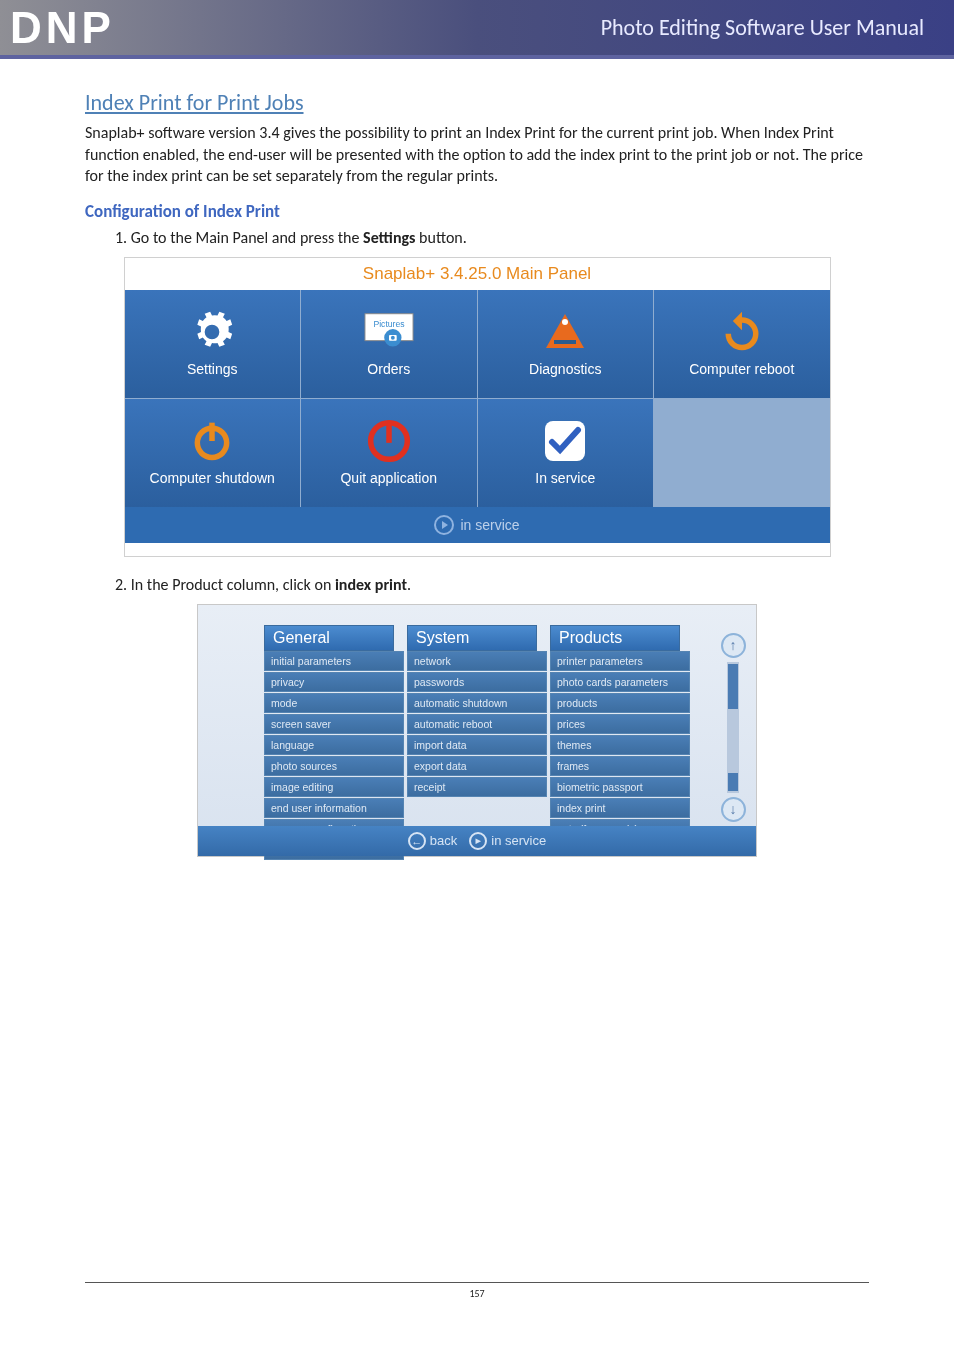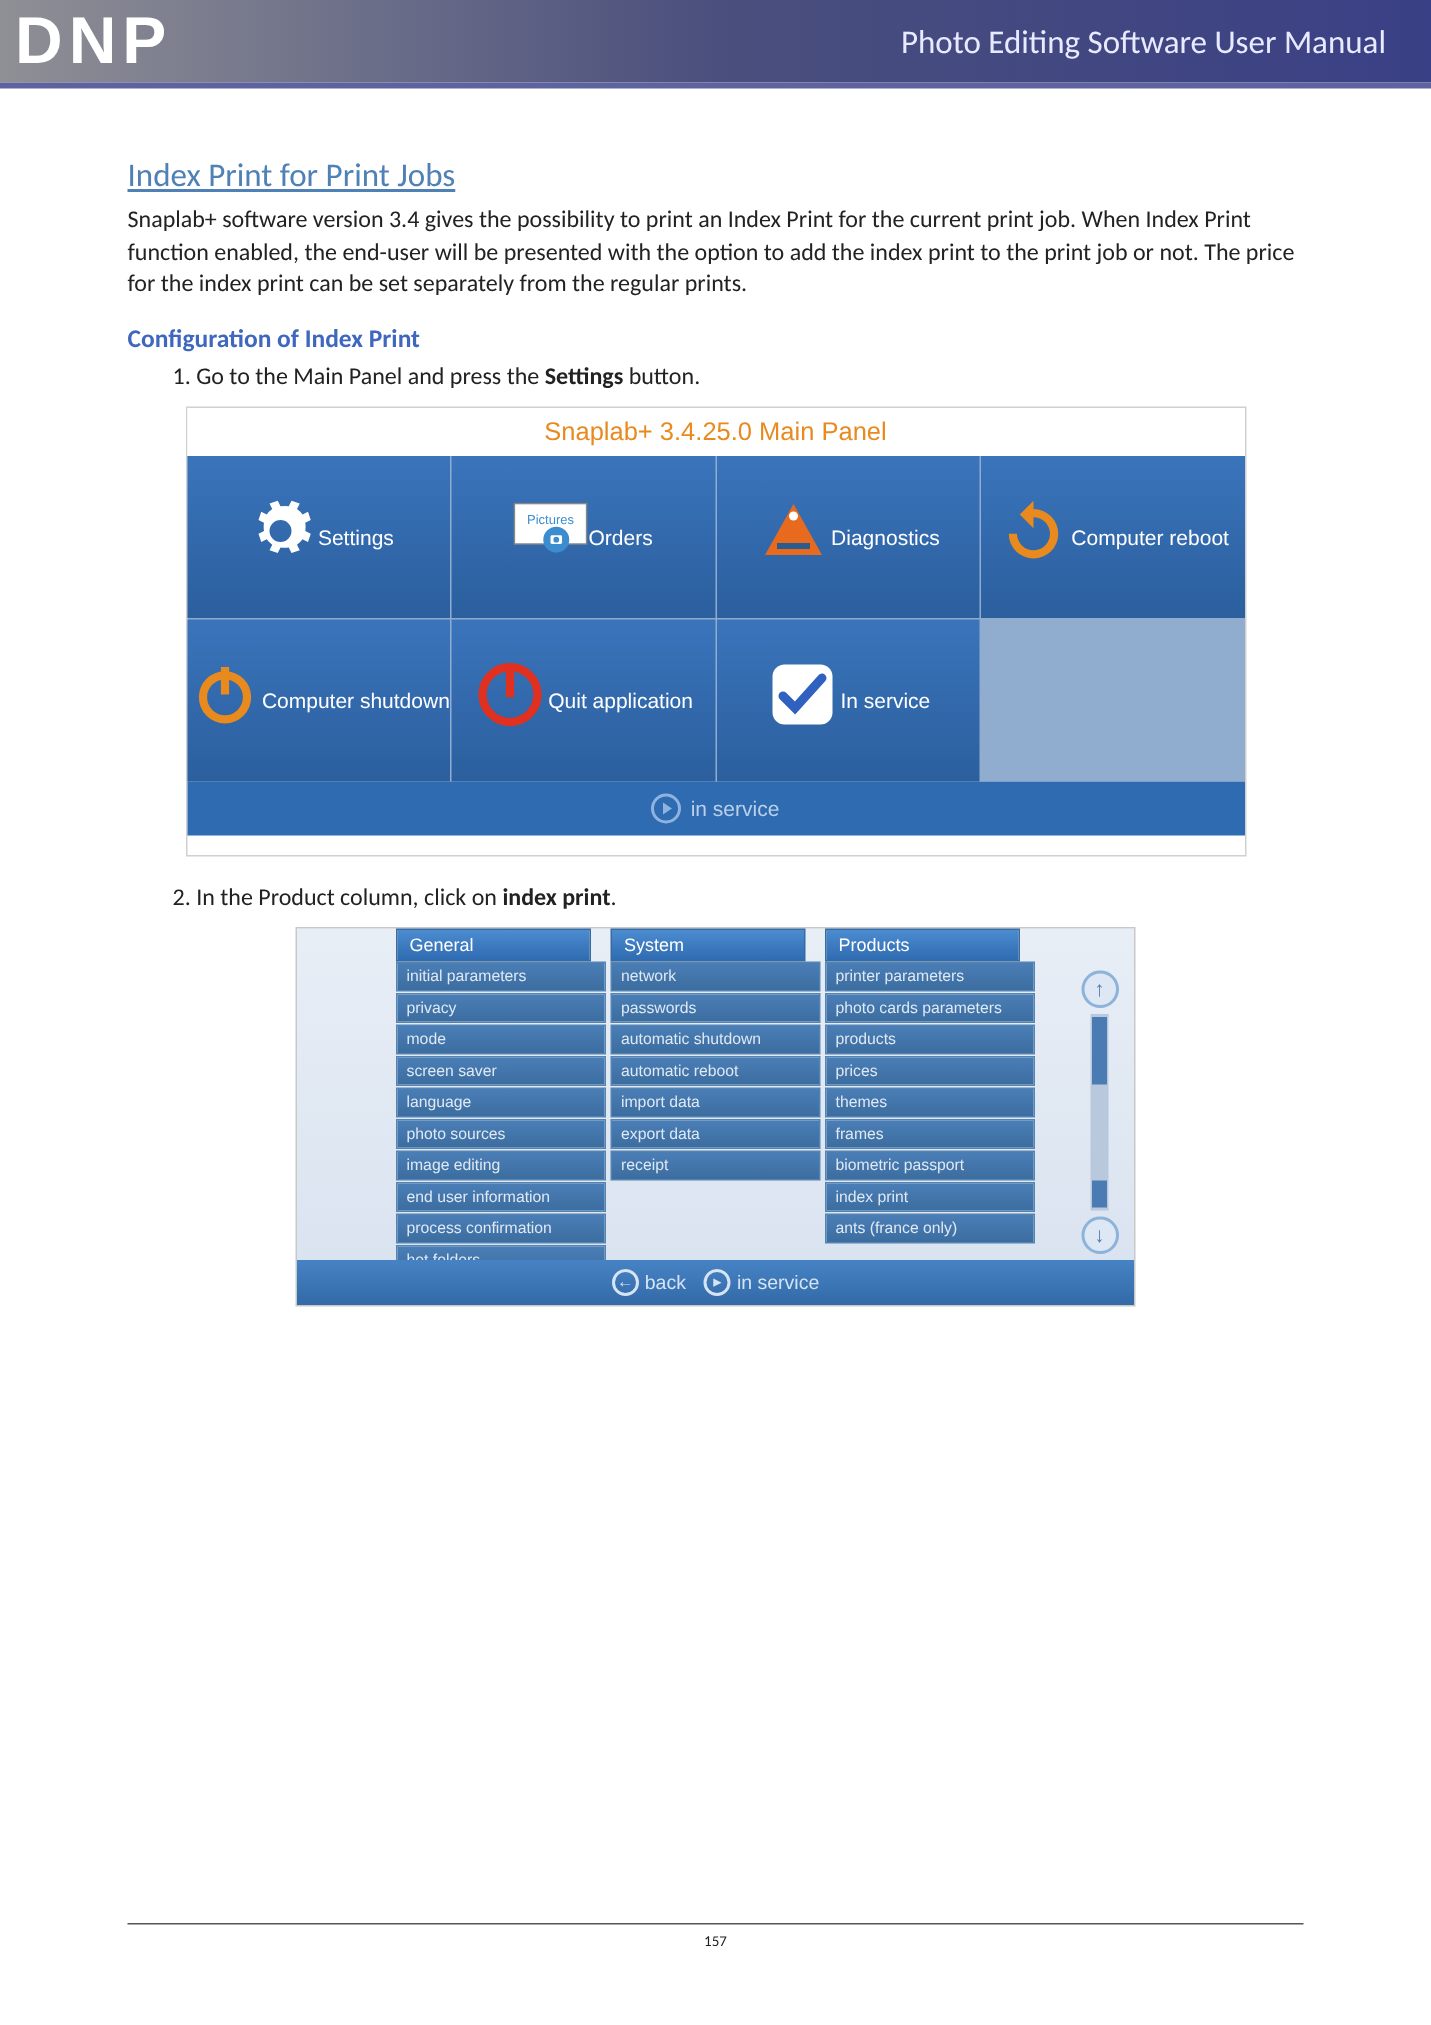--- a/index.html
+++ b/index.html
@@ -24,21 +24,21 @@
     font-weight: 900;
     font-size: 44px;
     letter-spacing: 4px;
     font-family: Arial Black, Arial, sans-serif;
   }
   .header-title {
     color: #e8eaff;
     font-size: 22px;
   }
   .page-content {
-    padding: 44px 85px 0 85px;
+    padding: 30px 85px 0 85px;
   }
   .section-heading {
     color: #4f81b6;
     font-size: 22px;
     text-decoration: underline;
     font-weight: 400;
     margin-bottom: 6px;
   }
   .body-text {
     color: #222;
@@ -82,21 +82,21 @@
   .mp-grid {
     display: grid;
     grid-template-columns: repeat(4, 1fr);
     grid-template-rows: repeat(2, 108px);
     gap: 1px;
     background: #90add0;
   }
   .mp-tile {
     background: linear-gradient(to bottom, #3a74bb, #2b5f9e);
     display: flex;
-    flex-direction: row;
+    flex-direction: column;
     align-items: center;
     justify-content: center;
     color: #fff;
     font-size: 14px;
   }
   .mp-tile .icon-box {
     width: 50px;
     height: 42px;
     margin-bottom: 8px;
     display: flex;
@@ -143,24 +143,25 @@
   }
   .cfg-cols {
     display: flex;
     justify-content: center;
     gap: 3px;
     padding: 0 10px;
   }
   .cfg-col-head {
     background: linear-gradient(to bottom, #4c8cd0, #2f6bb0);
     color: #fff;
-    font-size: 12px;
+    font-size: 16px;
     padding: 3px 8px;
     width: 130px;
     border: 1px solid #3a6b9e;
+    margin-top: 20px;
   }
   .cfg-col {
     width: 140px;
     display: flex;
     flex-direction: column;
     gap: 1px;
   }
   .cfg-item {
     background: linear-gradient(to bottom, #4a7eb6, #3c6da0);
     color: #dfe9f4;

